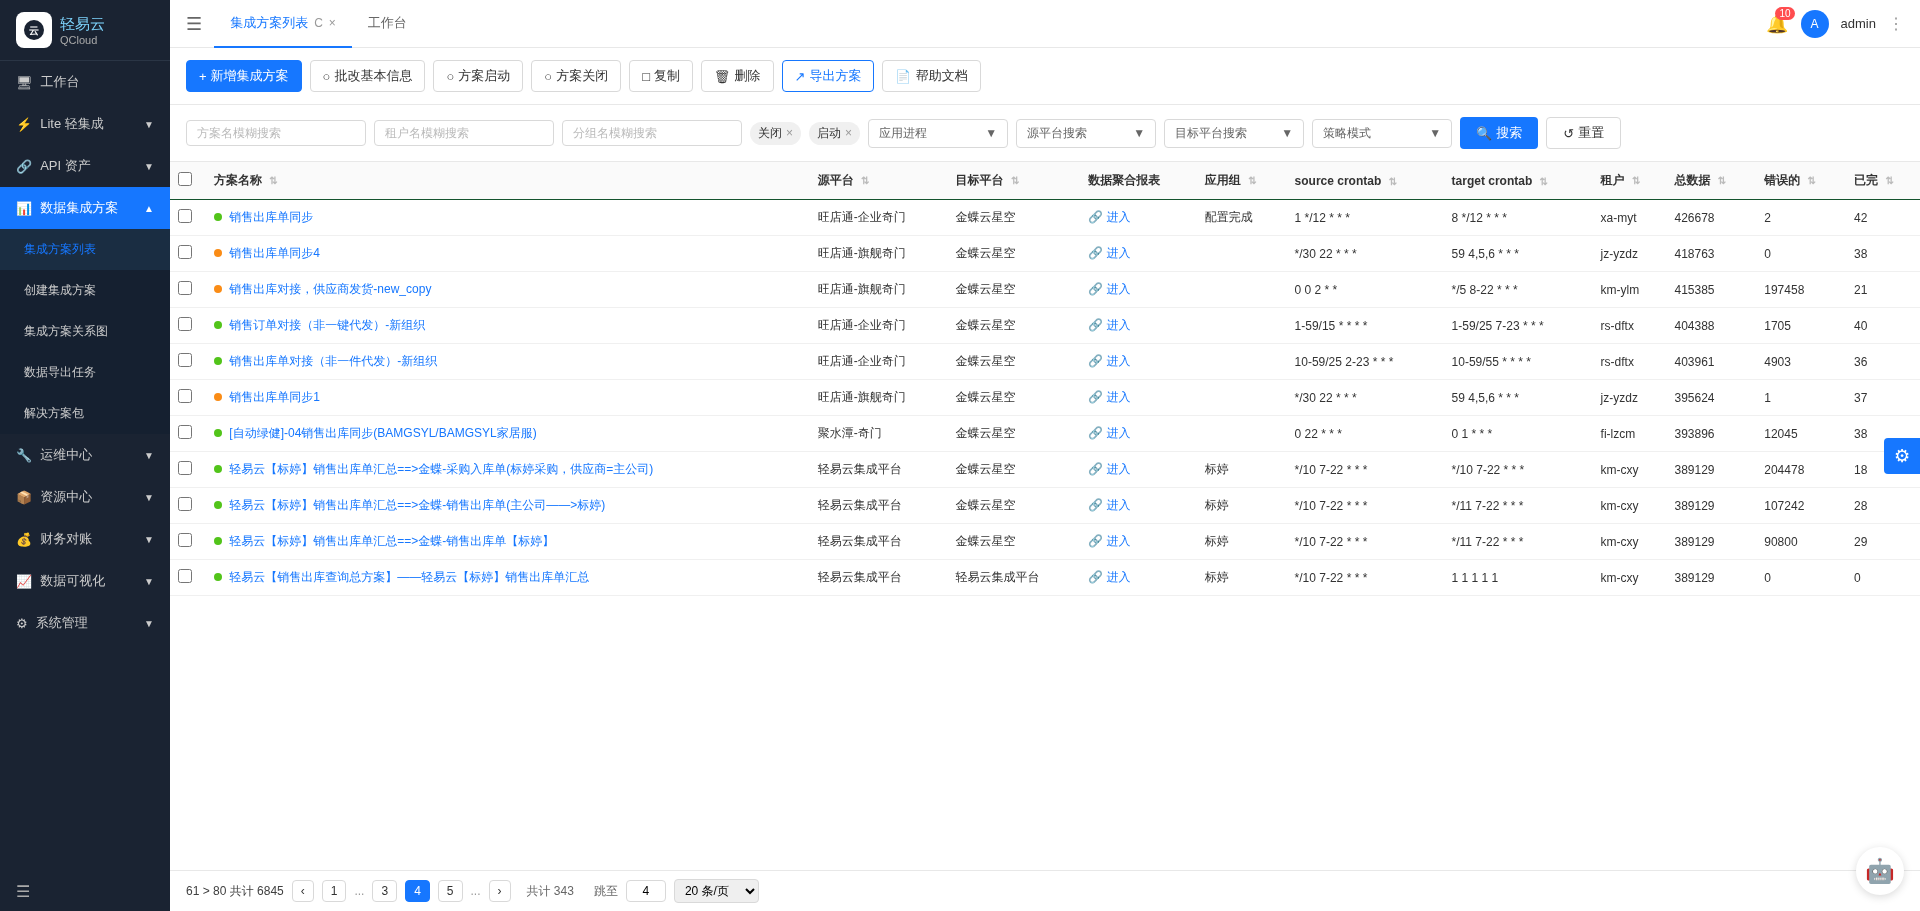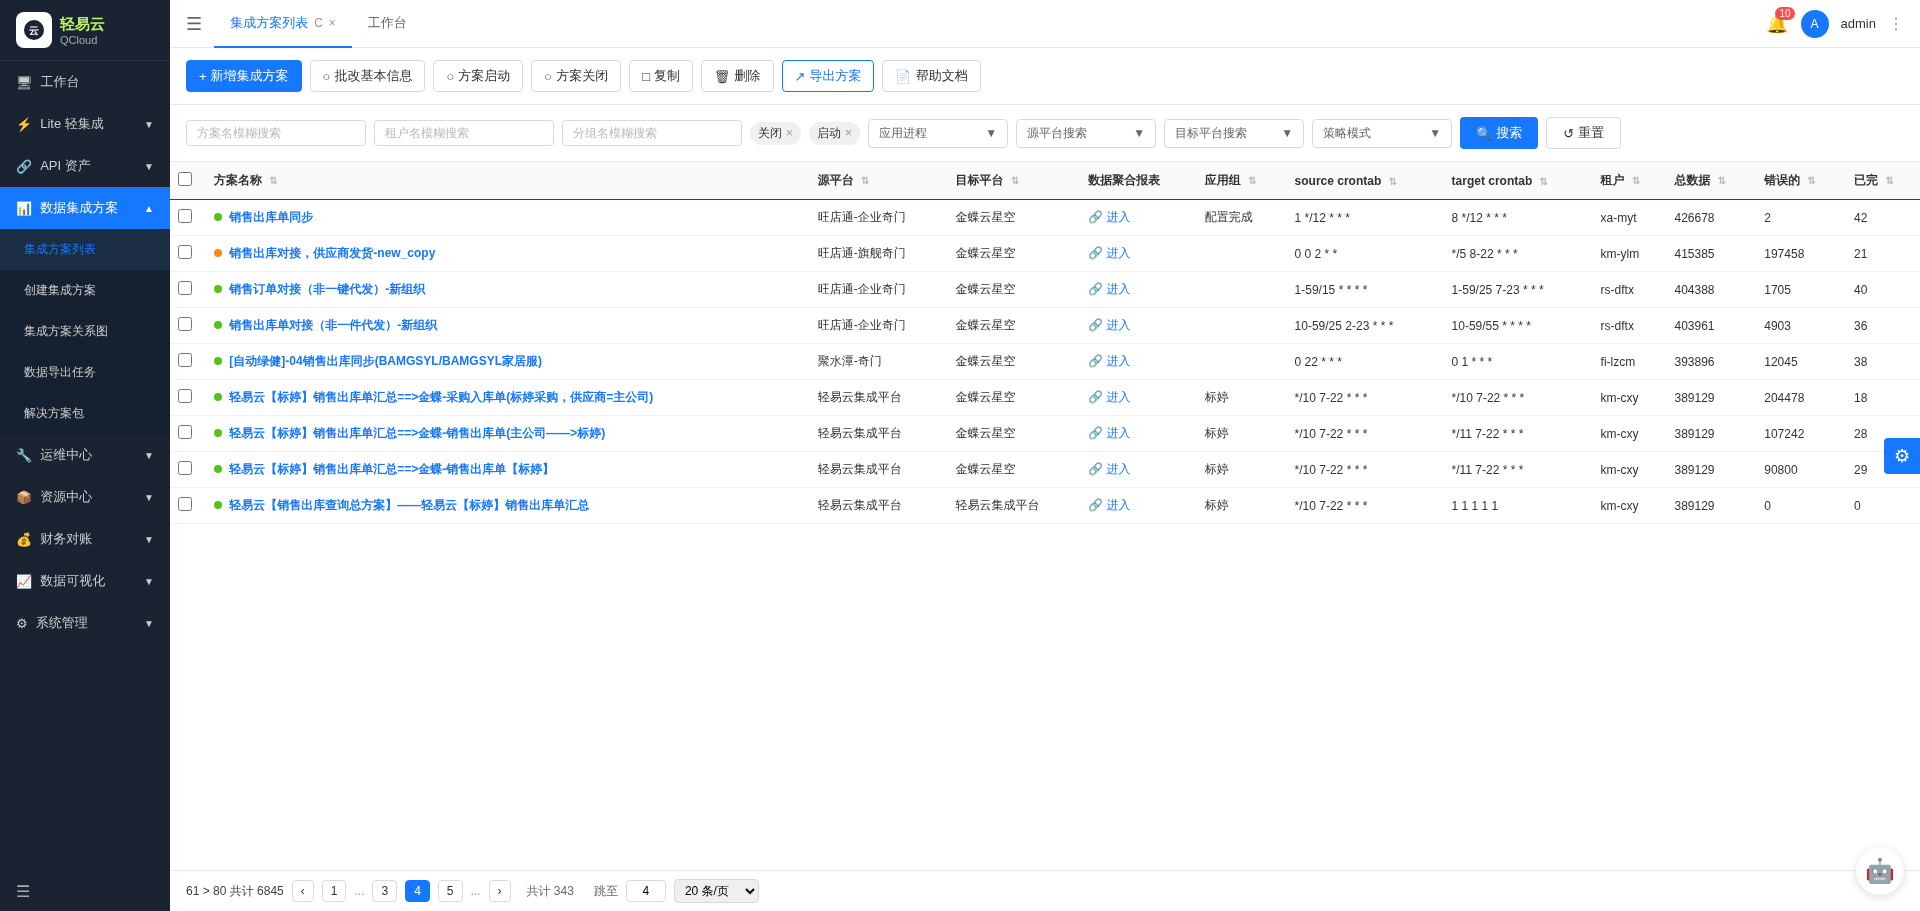--- a/index.html
+++ b/index.html
@@ -2,21 +2,21 @@
 <html><head>
   <meta charset="utf-8">
   <style>
     * { box-sizing: border-box; margin: 0; padding: 0; }
     body { font-family: 'Microsoft YaHei', Arial, sans-serif; font-size: 13px; background: #f0f2f5; color: #333; display: flex; height: 911px; overflow: hidden; }
 
     
     .sidebar { width: 170px; background: #1a2332; color: #ccc; display: flex; flex-direction: column; flex-shrink: 0; height: 100%; overflow-y: auto; }
     .sidebar-logo { display: flex; align-items: center; padding: 12px 16px; border-bottom: 1px solid #2a3545; }
     .sidebar-logo-icon { width: 36px; height: 36px; background: #fff; border-radius: 8px; display: flex; align-items: center; justify-content: center; margin-right: 8px; font-weight: bold; color: #1a2332; font-size: 14px; }
-    .sidebar-logo-text { color: #bef264; font-size: 15px; font-weight: bold; }
+    .sidebar-logo-text { color: #7dd3fc; font-size: 15px; font-weight: normal; }
     .sidebar-logo-sub { color: #aaa; font-size: 11px; }
     .sidebar-item { display: flex; align-items: center; padding: 12px 16px; cursor: pointer; color: #ccc; gap: 8px; }
     .sidebar-item.active { background: #1677ff; color: #fff; }
     .sidebar-item-label { flex: 1; }
     .sidebar-item-arrow { font-size: 10px; }
     .sidebar-sub { background: #152030; }
     .sidebar-sub .sidebar-item { padding-left: 24px; font-size: 12px; }
     .sidebar-sub .sidebar-item.active-sub { color: #1677ff; background: #1a2d42; }
     .sidebar-bottom { margin-top: auto; padding: 10px 16px; }
 
@@ -59,21 +59,21 @@
     .reset-btn { border: 1px solid #d9d9d9; border-radius: 4px; padding: 6px 16px; cursor: pointer; background: #fff; color: #333; display: flex; align-items: center; gap: 4px; font-size: 13px; }
 
     
     .table-container { flex: 1; overflow: auto; position: relative; z-index: 1; background: #fff; }
     table { width: 100%; border-collapse: collapse; font-size: 12px; min-width: 1500px; }
     thead tr { background: #fafafa; border-bottom: 1px solid #e8e8e8; position: sticky; top: 0; z-index: 2; }
     th { padding: 10px 8px; text-align: left; color: #333; font-weight: 600; border-bottom: 1px solid #14532d; white-space: nowrap; }
     th .sort-icon { color: #bbb; margin-left: 4px; font-size: 10px; }
     td { padding: 9px 8px; border-bottom: 1px solid #f0f0f0; color: #333; white-space: nowrap; }
     .status-dot { width: 8px; height: 8px; border-radius: 50%; display: inline-block; margin-right: 4px; }
-    .plan-name { color: #1677ff; cursor: pointer; max-width: 320px; white-space: nowrap; overflow: hidden; text-overflow: ellipsis; font-weight: bold; }
+    .plan-name { color: #1677ff; cursor: pointer; max-width: 320px; white-space: nowrap; overflow: hidden; text-overflow: ellipsis; }
     .enter-link { color: #1677ff; cursor: pointer; display: flex; align-items: center; gap: 3px; }
     .checkbox { width: 14px; height: 14px; cursor: pointer; }
     .col-check { width: 36px; }
 
     
     .pagination { background: #fff; border-top: 1px solid #e8e8e8; padding: 8px 16px; display: flex; align-items: center; gap: 8px; font-size: 12px; color: #666; position: relative; z-index: 1; }
     .page-btn { border: 1px solid #d9d9d9; border-radius: 4px; padding: 3px 8px; cursor: pointer; background: #fff; font-size: 12px; color: #333; }
     .page-btn.active { background: #1677ff; color: #fff; border-color: #1677ff; }
     .page-input { width: 40px; border: 1px solid #d9d9d9; border-radius: 4px; padding: 3px 6px; text-align: center; font-size: 12px; }
     .page-select { border: 1px solid #d9d9d9; border-radius: 4px; padding: 3px 6px; font-size: 12px; }
@@ -329,20 +329,39 @@
     <td>8 */12 * * *</td>
     <td>xa-myt</td>
     <td>426678</td>
     <td>2</td>
     <td>42</td>
   </tr>
             <tr>
     <td><input type="checkbox" class="checkbox" style=""></td>
     <td>
       <span class="status-dot" style="background:#fa8c16;"></span>
+      <span class="plan-name">销售出库单同步4</span>
+    </td>
+    <td>旺店通-旗舰奇门</td>
+    <td>金蝶云星空</td>
+    <td>
+      <span class="enter-link">🔗 进入</span>
+    </td>
+    <td></td>
+    <td>*/30 22 * * *</td>
+    <td>59 4,5,6 * * *</td>
+    <td>jz-yzdz</td>
+    <td>418763</td>
+    <td>0</td>
+    <td>38</td>
+  </tr>
+            <tr>
+    <td><input type="checkbox" class="checkbox" style=""></td>
+    <td>
+      <span class="status-dot" style="background:#fa8c16;"></span>
       <span class="plan-name">销售出库对接，供应商发货-new_copy</span>
     </td>
     <td>旺店通-旗舰奇门</td>
     <td>金蝶云星空</td>
     <td>
       <span class="enter-link">🔗 进入</span>
     </td>
     <td></td>
     <td>0 0 2 * *</td>
     <td>*/5 8-22 * * *</td>
@@ -381,20 +400,39 @@
     <td>
       <span class="enter-link">🔗 进入</span>
     </td>
     <td></td>
     <td>10-59/25 2-23 * * *</td>
     <td>10-59/55 * * * *</td>
     <td>rs-dftx</td>
     <td>403961</td>
     <td>4903</td>
     <td>36</td>
+  </tr>
+            <tr>
+    <td><input type="checkbox" class="checkbox" style=""></td>
+    <td>
+      <span class="status-dot" style="background:#fa8c16;"></span>
+      <span class="plan-name">销售出库单同步1</span>
+    </td>
+    <td>旺店通-旗舰奇门</td>
+    <td>金蝶云星空</td>
+    <td>
+      <span class="enter-link">🔗 进入</span>
+    </td>
+    <td></td>
+    <td>*/30 22 * * *</td>
+    <td>59 4,5,6 * * *</td>
+    <td>jz-yzdz</td>
+    <td>395624</td>
+    <td>1</td>
+    <td>37</td>
   </tr>
             <tr>
     <td><input type="checkbox" class="checkbox" style=""></td>
     <td>
       <span class="status-dot" style="background:#52c41a;"></span>
       <span class="plan-name">[自动绿健]-04销售出库同步(BAMGSYL/BAMGSYL家居服)</span>
     </td>
     <td>聚水潭-奇门</td>
     <td>金蝶云星空</td>
     <td>

